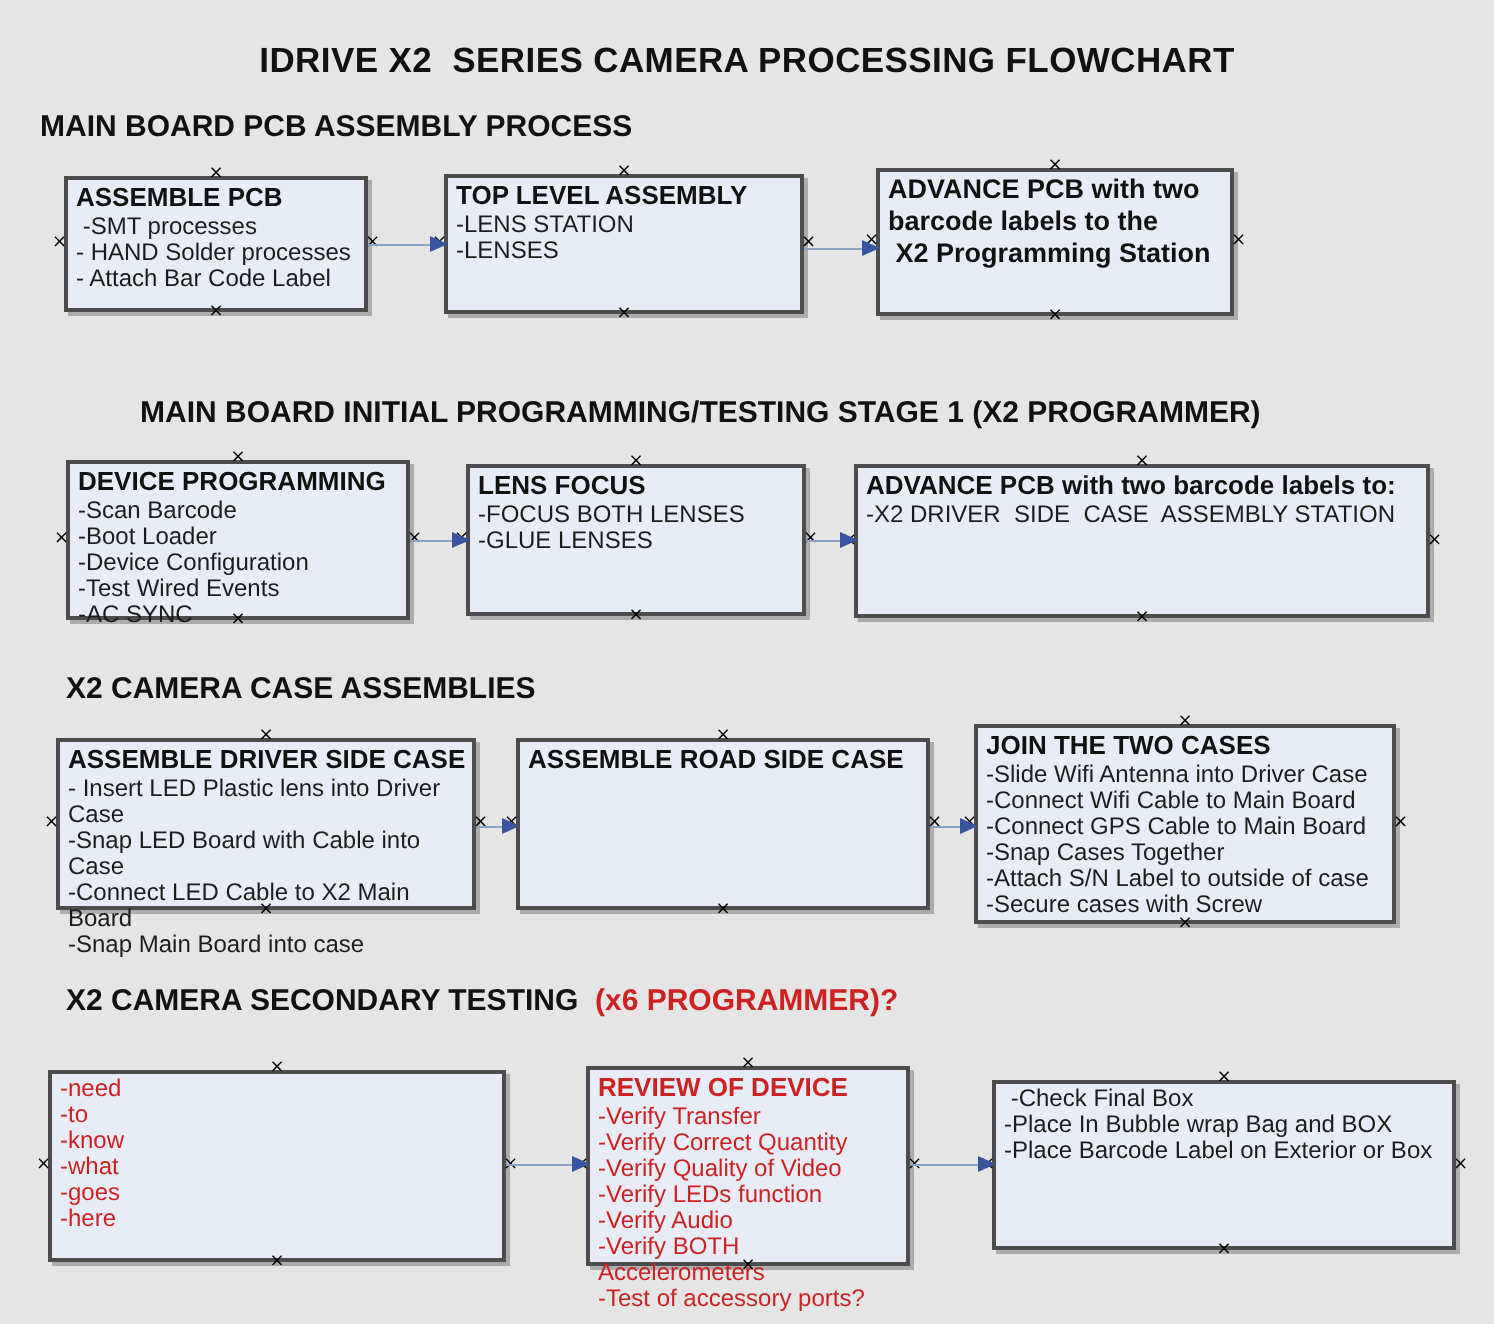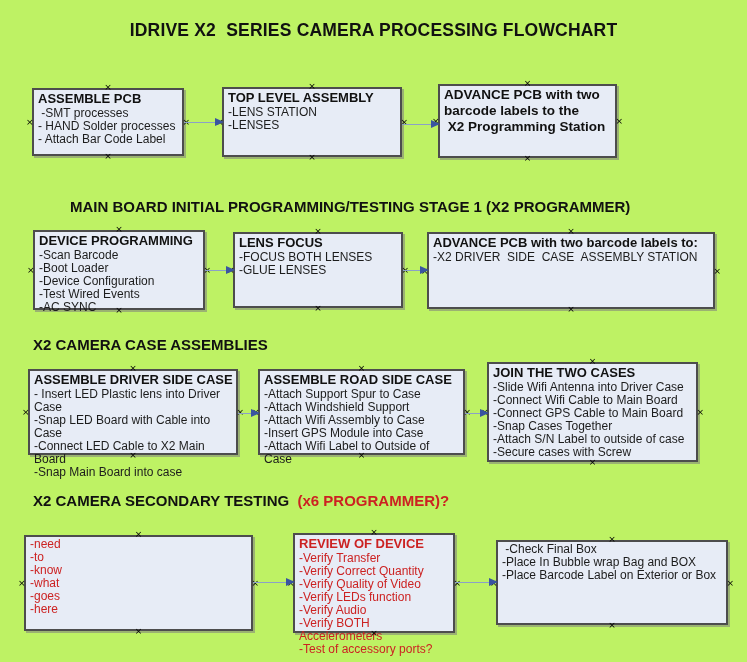--- a/index.html
+++ b/index.html
@@ -1,17 +1,17 @@
 <!DOCTYPE html>
 <html><head>
 <meta charset="utf-8">
 <style>
   html,body{margin:0;padding:0;background:#fff;}
   #canvas{
-    position:relative;width:747px;height:662px;background:#bef264;
+    position:relative;width:747px;height:662px;background:#e5e5e5;
     font-family:"Liberation Sans",sans-serif;overflow:hidden;
   }
   .title{
     position:absolute;top:20px;left:0;width:100%;text-align:center;
     font-size:17.5px;font-weight:bold;color:#111;letter-spacing:.2px;white-space:pre;
   }
   .sec{
     position:absolute;font-weight:bold;font-size:15px;color:#111;white-space:pre;
   }
   .sec .red-part{color:#cc2222;}
@@ -66,20 +66,21 @@
   #c7{left:253px;top:582px;width:40px;}
   #c8{left:455px;top:582px;width:41px;}
 </style>
 </head>
 <body>
 
 <div id="canvas">
 
   <div class="title">IDRIVE X2  SERIES CAMERA PROCESSING FLOWCHART</div>
 
+  <div class="sec" id="sec1">MAIN BOARD PCB ASSEMBLY PROCESS</div>
   <div class="sec" id="sec2">MAIN BOARD INITIAL PROGRAMMING/TESTING STAGE 1 (X2 PROGRAMMER)</div>
   <div class="sec" id="sec3">X2 CAMERA CASE ASSEMBLIES</div>
   <div class="sec" id="sec4"><span>X2 CAMERA SECONDARY TESTING </span><span class="red-part"> (x6 PROGRAMMER)?</span></div>
 
   <div class="fbox" id="bx-assemble-pcb">
     <div class="t">ASSEMBLE PCB</div>
     <div class="b"> -SMT processes
 - HAND Solder processes
 - Attach Bar Code Label</div>
   <span class="hd hd-t">×</span>
@@ -142,25 +143,20 @@
 -Snap LED Board with Cable into Case
 -Connect LED Cable to X2 Main Board
 -Snap Main Board into case</div>
   <span class="hd hd-t">×</span>
       <span class="hd hd-b">×</span>
       <span class="hd hd-l">×</span>
       <span class="hd hd-r">×</span>
     </div>
   <div class="fbox" id="bx-road-case">
     <div class="t">ASSEMBLE ROAD SIDE CASE</div>
-    <div class="b">-Attach Support Spur to Case
--Attach Windshield Support
--Attach Wifi Assembly to Case
--Insert GPS Module into Case
--Attach Wifi Label to Outside of Case</div>
   <span class="hd hd-t">×</span>
       <span class="hd hd-b">×</span>
       <span class="hd hd-l">×</span>
       <span class="hd hd-r">×</span>
     </div>
   <div class="fbox" id="bx-join-cases">
     <div class="t">JOIN THE TWO CASES</div>
     <div class="b">-Slide Wifi Antenna into Driver Case
 -Connect Wifi Cable to Main Board
 -Connect GPS Cable to Main Board

